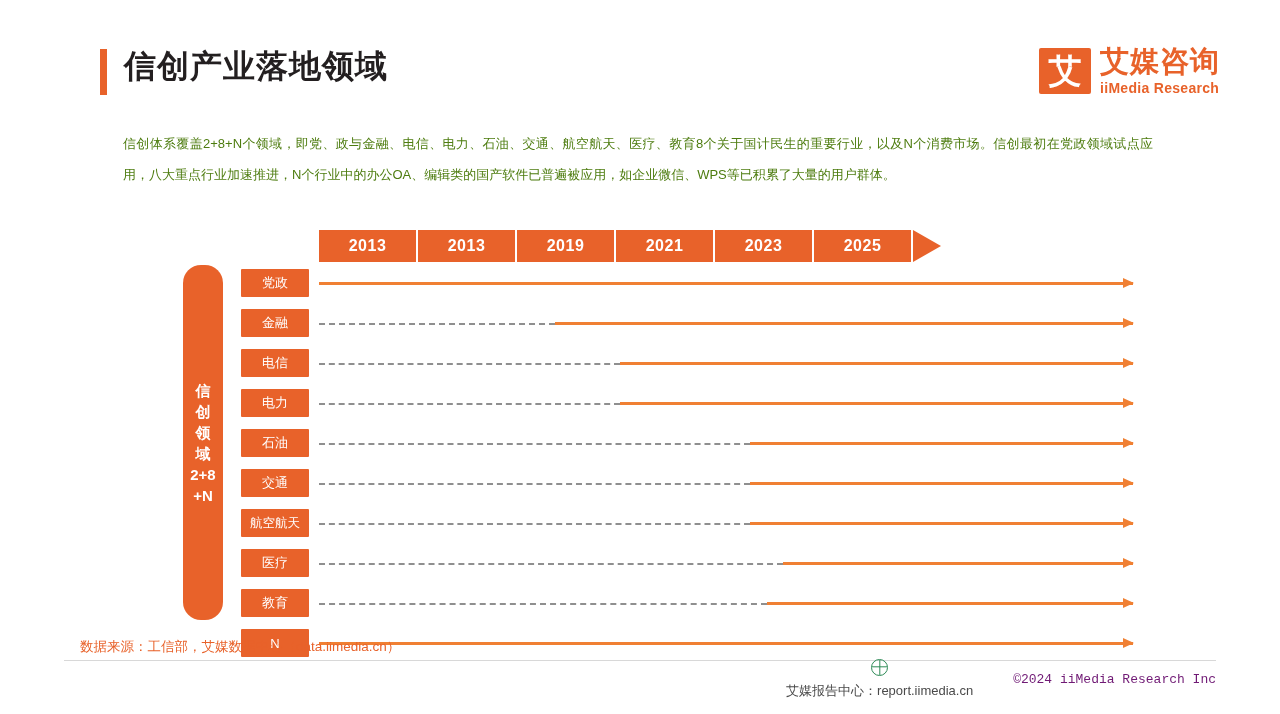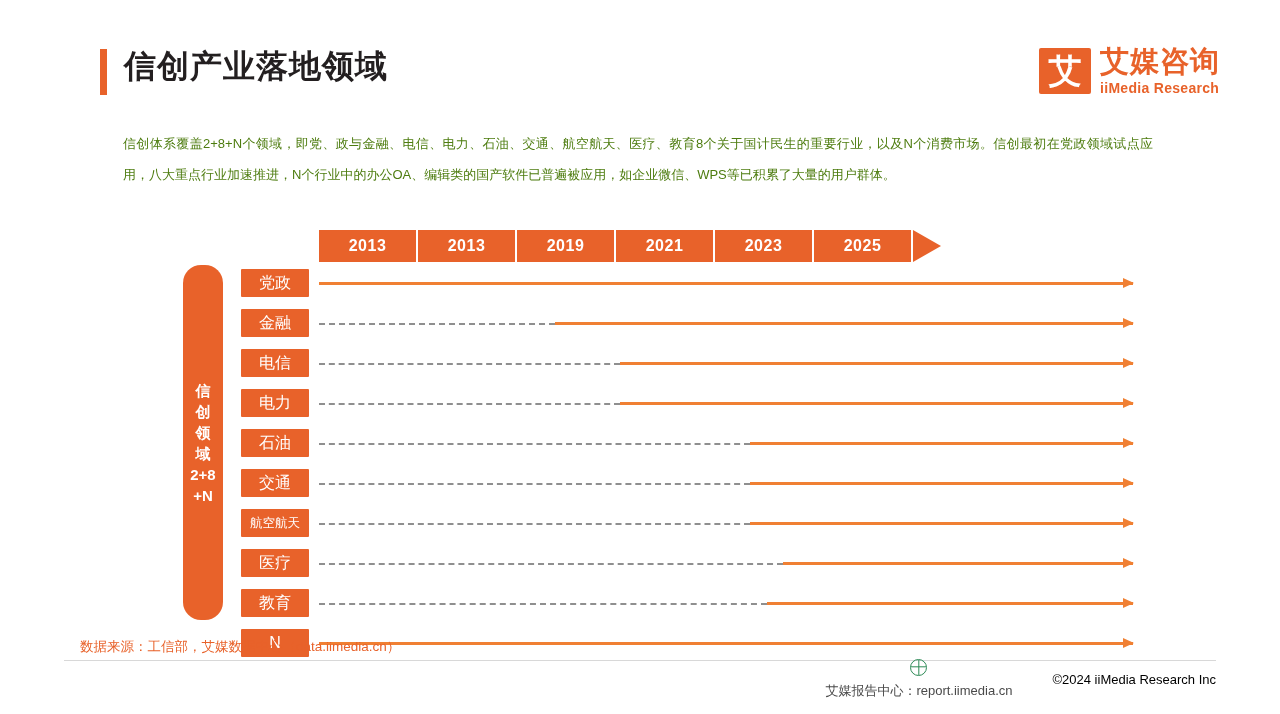--- a/index.html
+++ b/index.html
@@ -166,21 +166,21 @@
     margin-bottom: 4px;
   }
   .row-label {
     position: absolute;
     left: 0;
     top: 2px;
     width: 68px;
     height: 28px;
     background: #e8622a;
     color: #ffffff;
-    font-size: 16px;
+    font-size: 13px;
     display: flex;
     align-items: center;
     justify-content: center;
     border-radius: 1px;
     white-space: nowrap;
   }
   .row-label.narrow { font-size: 12.5px; }
 
   .track {
     position: absolute;
@@ -270,21 +270,21 @@
   .globe-icon::after {
     content: "";
     position: absolute;
     top: 50%;
     left: 0;
     height: 1.4px;
     width: 100%;
     background: #2e8b57;
     transform: translateY(-50%);
   }
-  .footer-copy { color: #000000; }
+  .footer-copy { color: #701a75; font-family: Liberation Mono, monospace; }
 </style>
 </head>
 <body>
 
 <div class="header">
   <div class="title-bar"></div>
   <div class="page-title">信创产业落地领域</div>
   <div class="logo">
     <div class="logo-mark">艾</div>
     <div class="logo-text">

